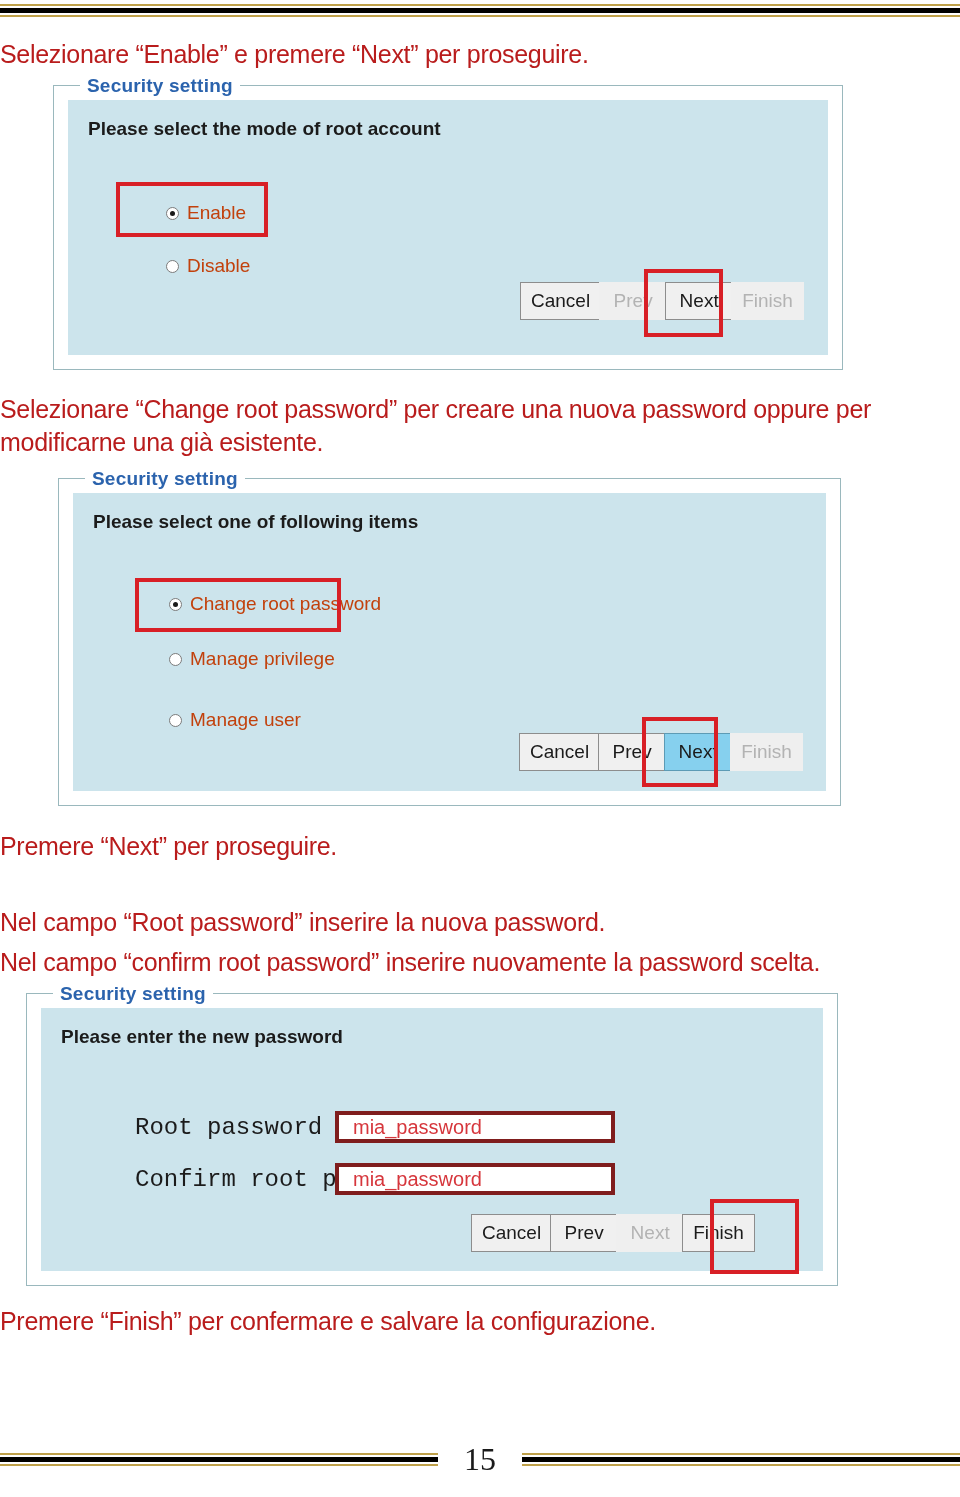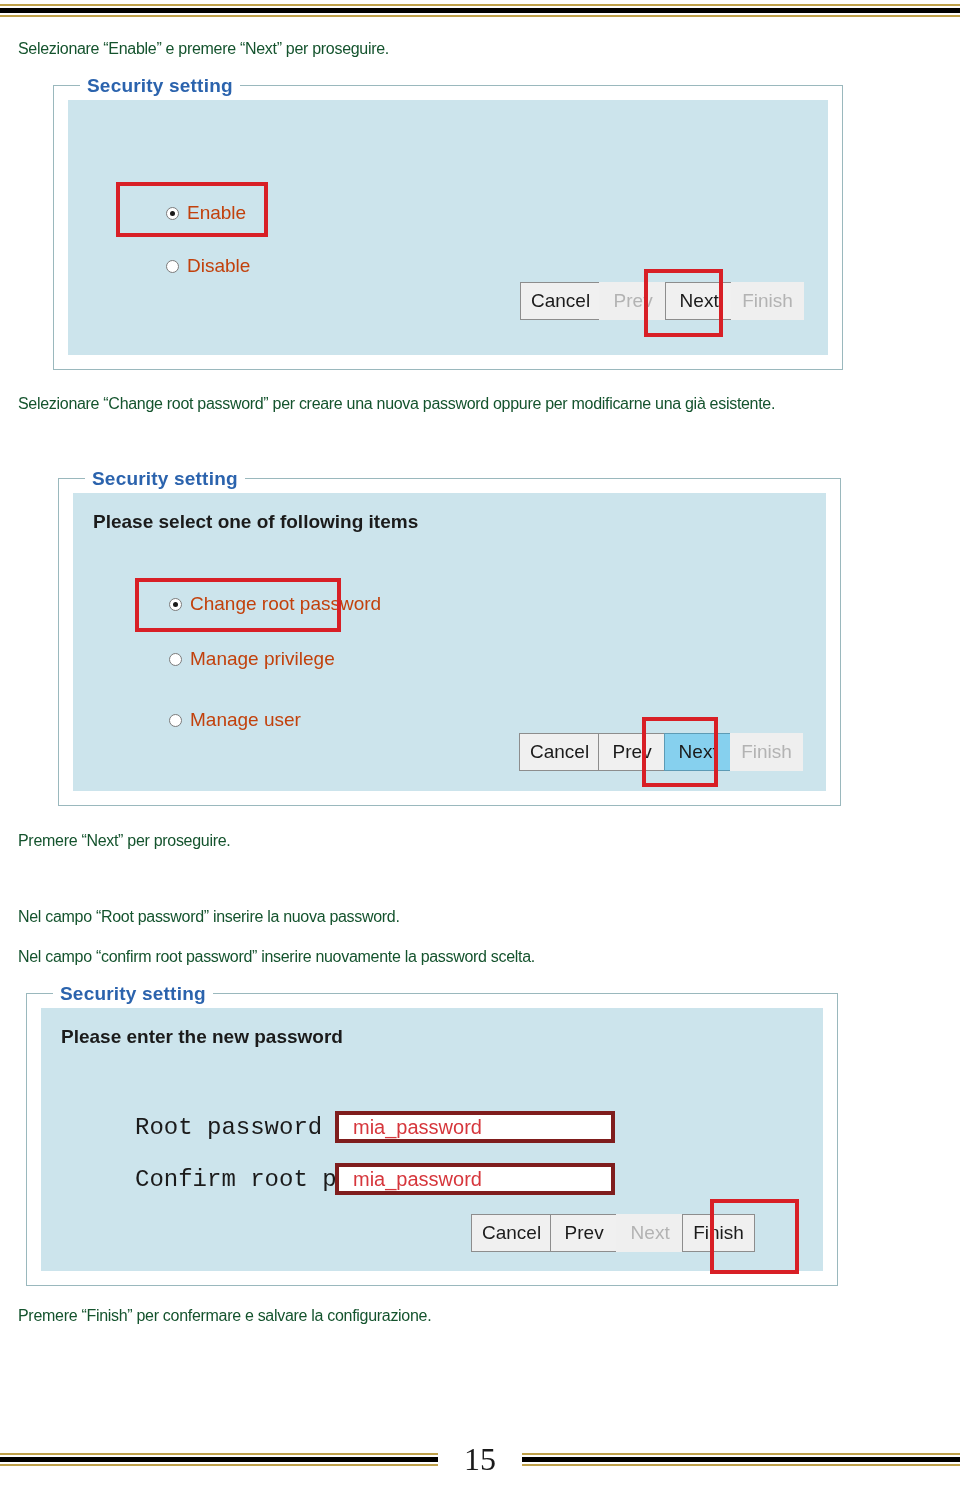--- a/index.html
+++ b/index.html
@@ -52,24 +52,24 @@
     padding: 0 26px;
     font-family: "Liberation Serif", serif;
     font-size: 32px;
     color: #1a1a1a;
     line-height: 1;
   }
 
   
   .para {
     position: absolute;
-    left: 18px;
-    font-family: "Liberation Sans", sans-serif;
-    font-size: 16px;
-    color: #14532d;
+    left: 0;
+    font-family: "Liberation Sans", sans-serif;
+    font-size: 25px;
+    color: #b91c1c;
     letter-spacing: -0.3px;
     white-space: nowrap;
   }
   .para.wrap { white-space: normal; width: 910px; line-height: 1.32; }
 
   
   .shot {
     position: absolute;
     box-sizing: border-box;
     border: 1px solid #9ab8bd;
@@ -212,20 +212,21 @@
   <div class="rule-black"></div>
   <div class="rule-gap"></div>
   <div class="rule-gold"></div>
 </div>
 
 <div class="para" style="top:40px;">Selezionare “Enable” e premere “Next” per proseguire.</div>
 
 <div class="shot" style="left:53px; top:85px; width:790px; height:285px;">
   <div class="legend">Security setting</div>
   <div class="panel">
+    <div class="prompt">Please select the mode of root account</div>
 
     <div class="radio-row" style="left:98px; top:102px;">
       <span class="radio checked"></span>
       <span class="radio-label">Enable</span>
     </div>
 
     <div class="radio-row" style="left:98px; top:155px;">
       <span class="radio"></span>
       <span class="radio-label">Disable</span>
     </div>

